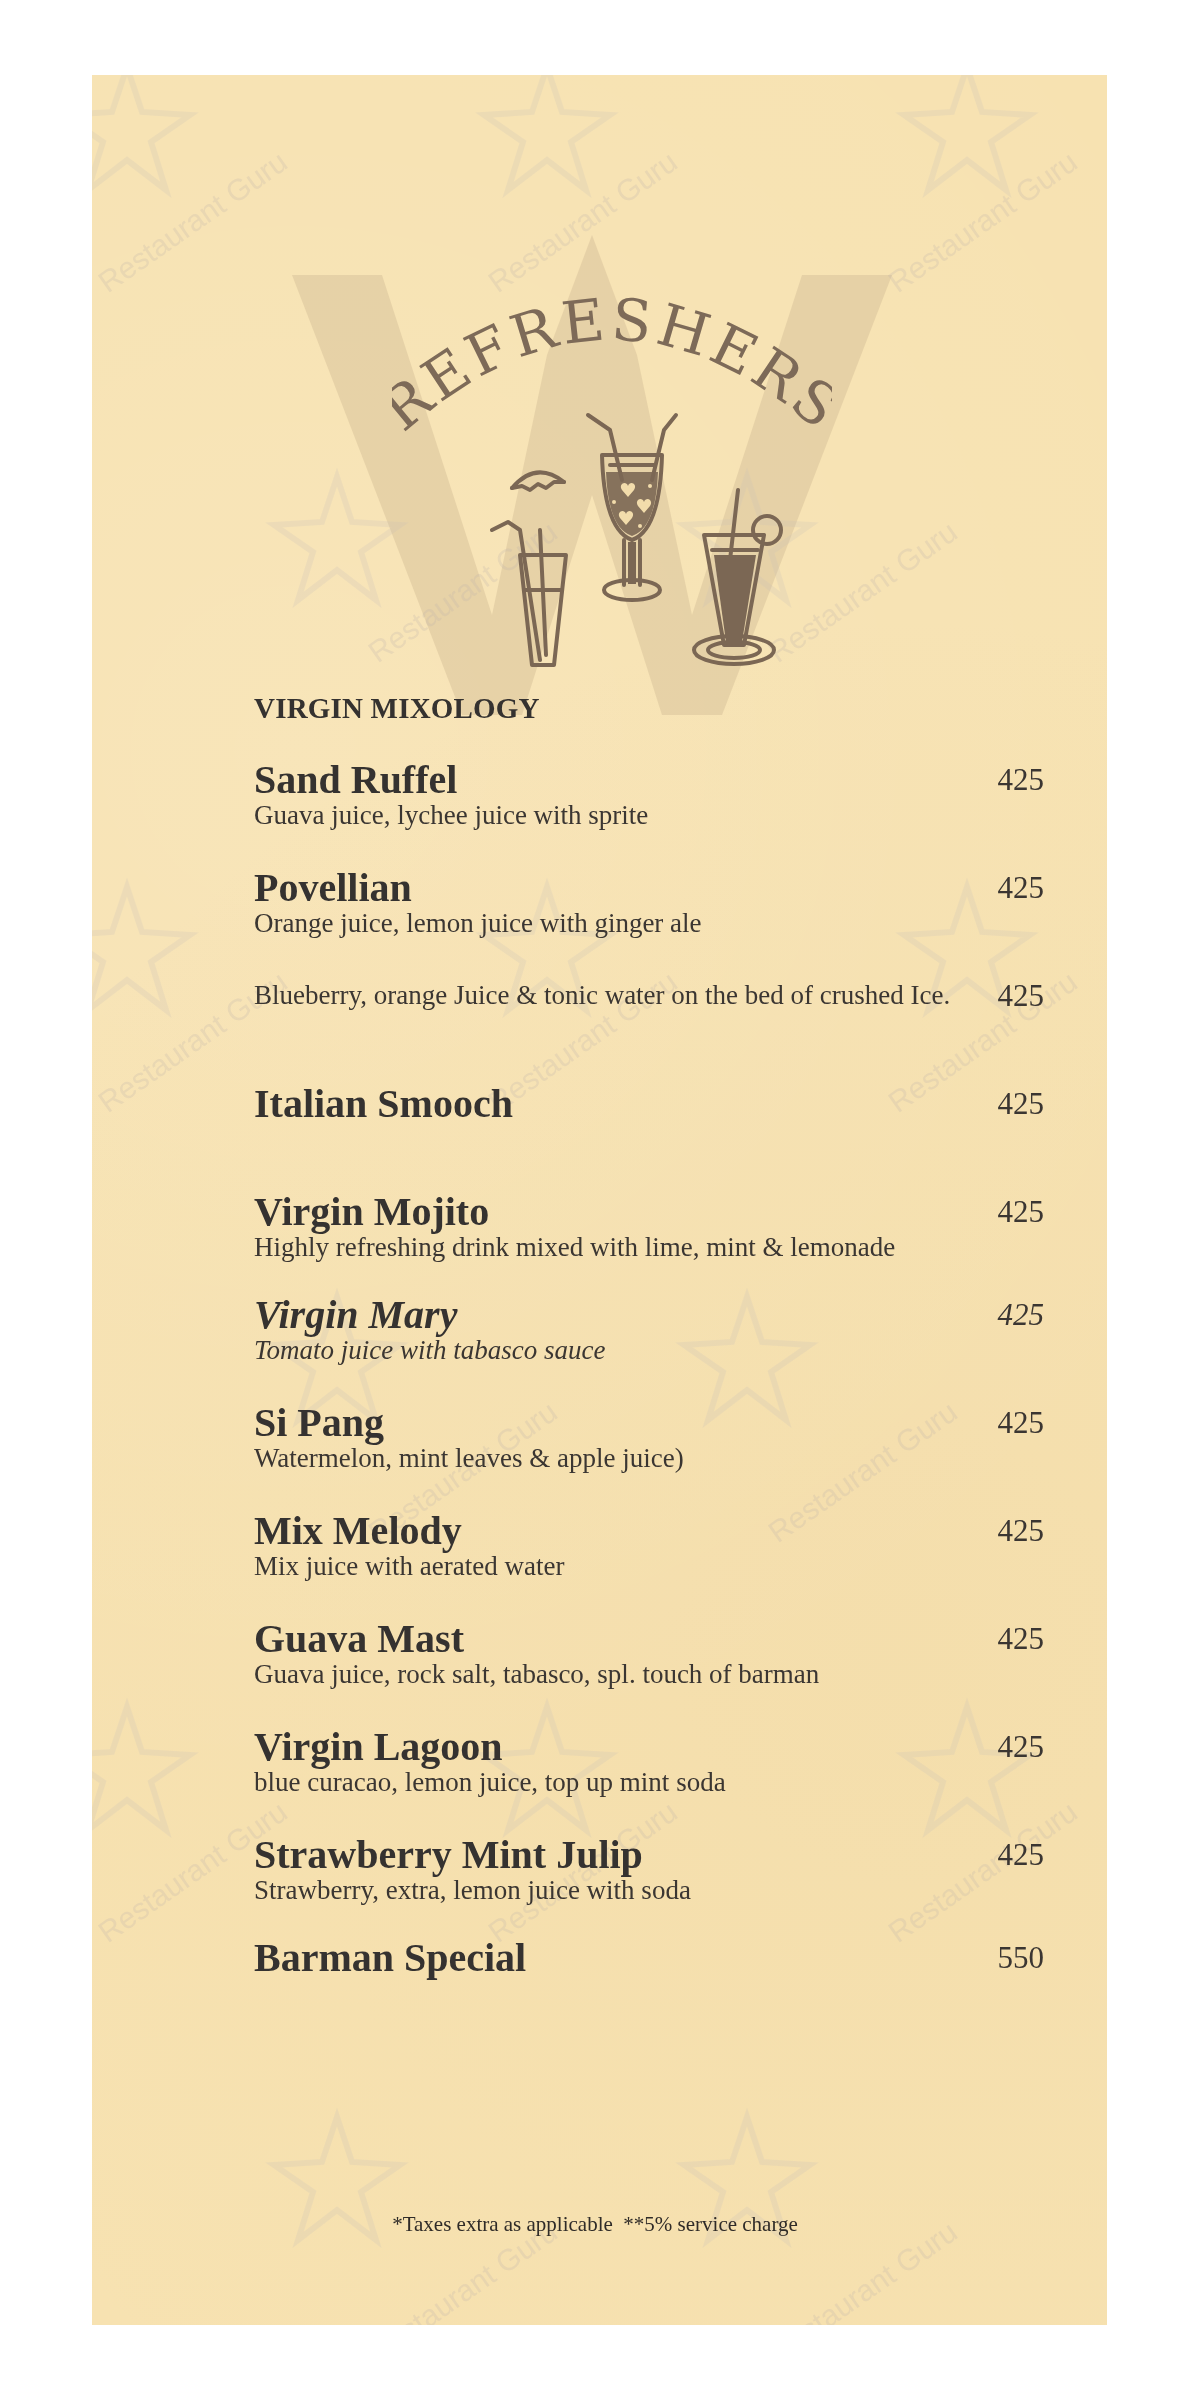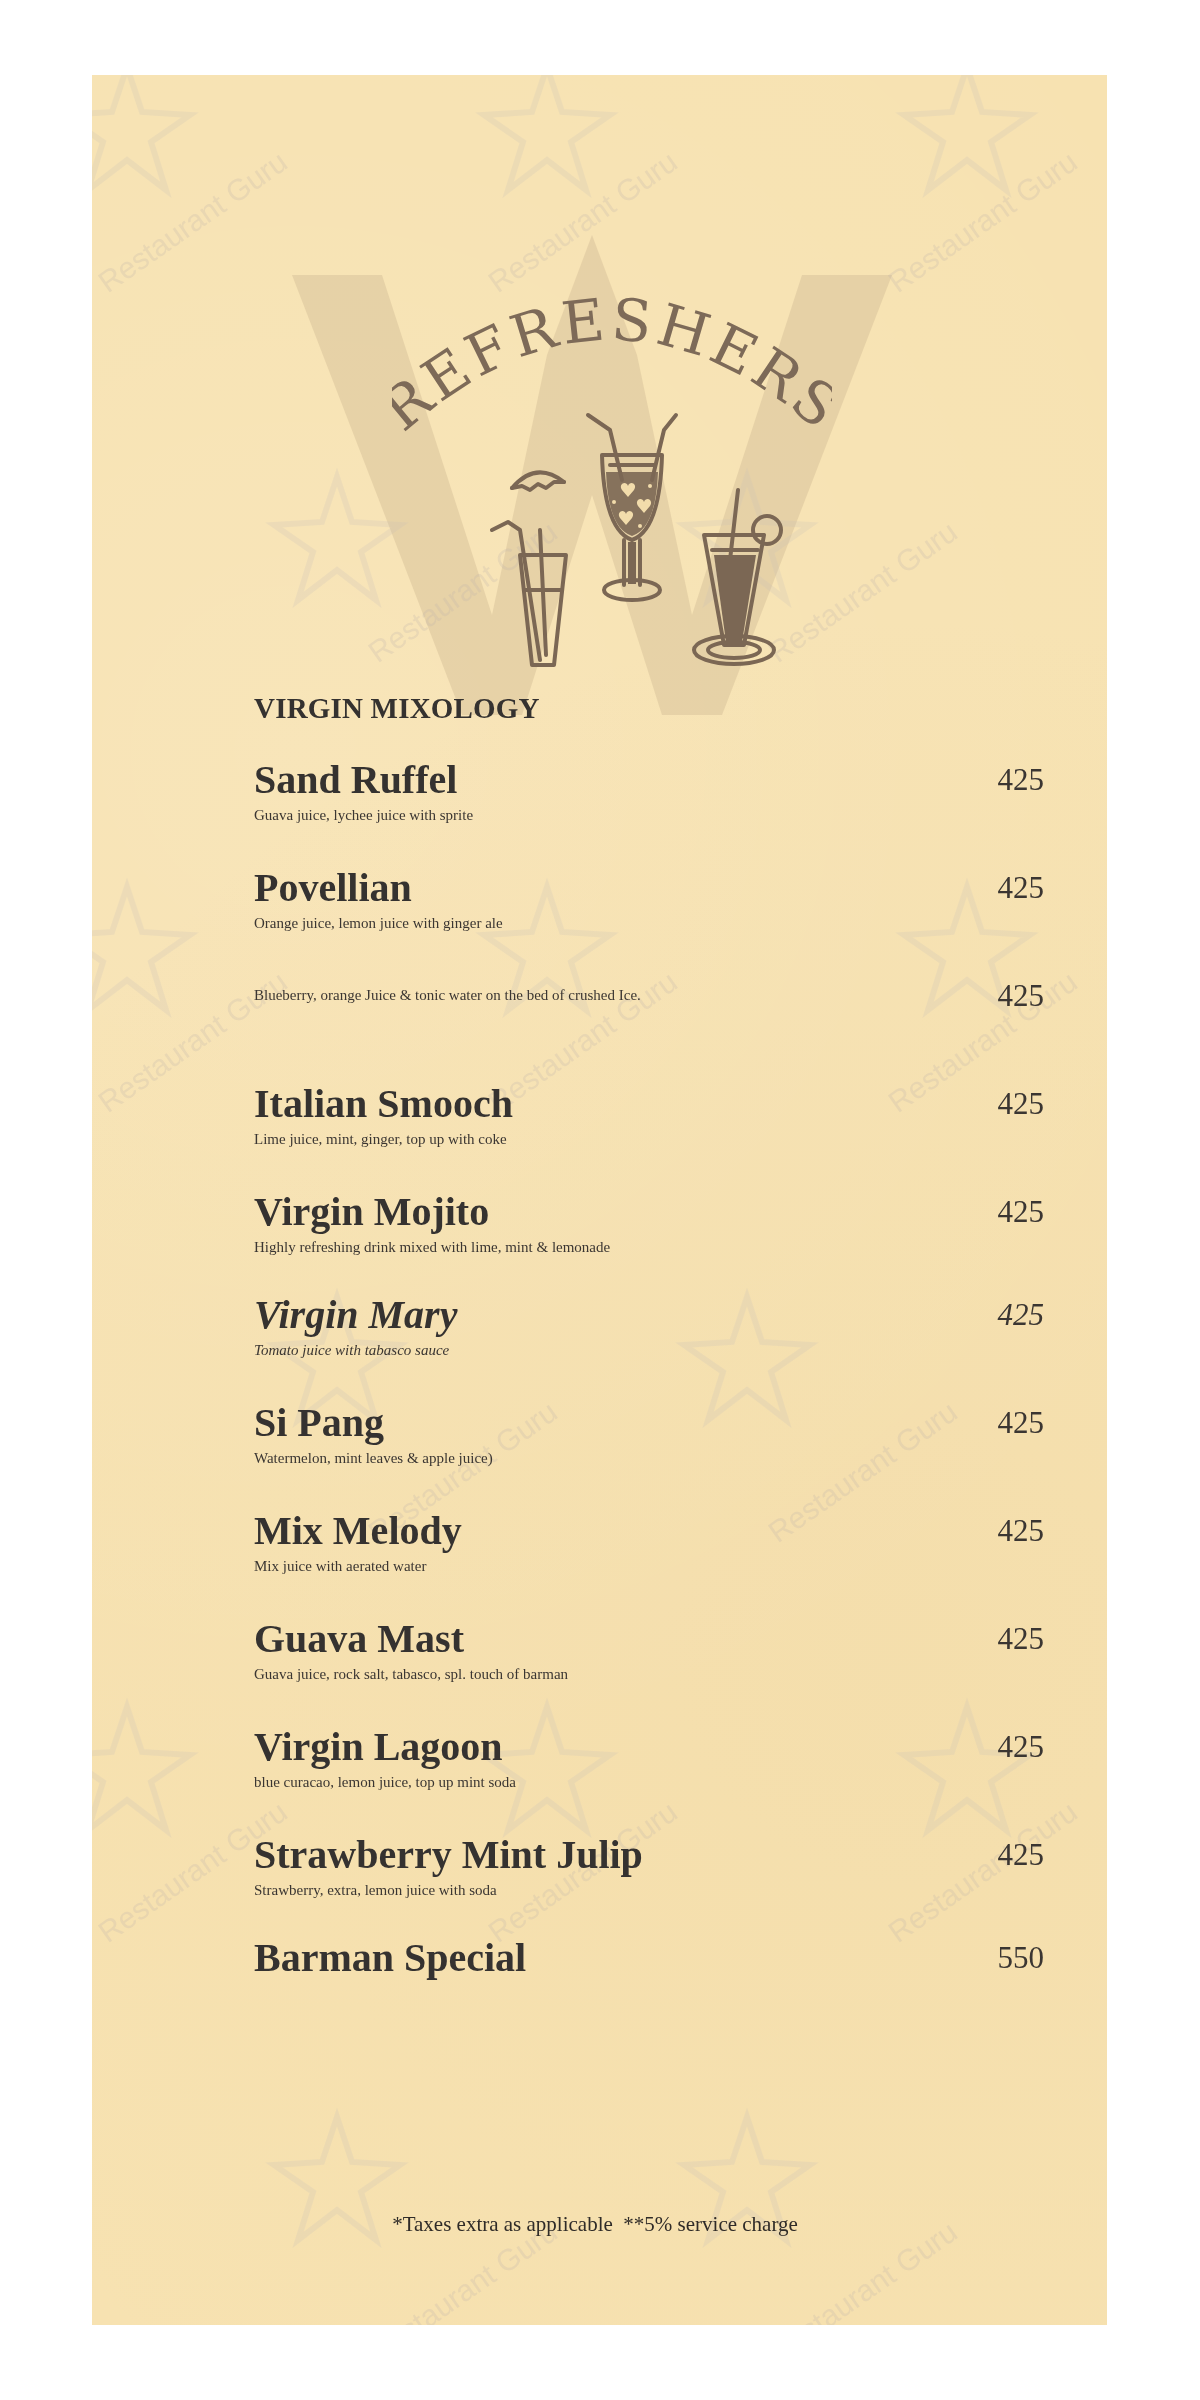--- a/index.html
+++ b/index.html
@@ -35,21 +35,21 @@
       font-family: "Liberation Serif", serif; font-weight: bold;
       font-size: 29px; color: #353230; letter-spacing: 0.2px;
     }
     .item { position: absolute; left: 162px; width: 790px; }
     .item-name {
       font-family: "Liberation Serif", serif; font-weight: bold;
       font-size: 40px; color: #353230; line-height: 36px; white-space: nowrap;
     }
     .item-desc {
       font-family: "Liberation Serif", serif;
-      font-size: 15px; color: #3b3632; line-height: 26px; margin-top: 4px; white-space: nowrap;
+      font-size: 27px; color: #3b3632; line-height: 26px; margin-top: 4px; white-space: nowrap;
     }
     .item-price {
       position: absolute; right: 0; top: 0;
       font-family: "Liberation Serif", serif;
       font-size: 31px; color: #3b3632; line-height: 36px;
     }
     .footnote {
       position: absolute; left: 0; width: 1006px; top: 2137px; text-align: center;
       font-family: "Liberation Serif", serif; font-size: 21px; color: #2f2b28;
       white-space: pre;
@@ -193,21 +193,20 @@
     <div class="item-name">Povellian</div>
     <div class="item-desc">Orange juice, lemon juice with ginger ale</div>
     <div class="item-price">425</div>
   </div>
   <div class="item" style="top:903px;">
     <div class="item-desc">Blueberry, orange Juice &amp; tonic water on the bed of crushed Ice.</div>
     <div class="item-price">425</div>
   </div>
   <div class="item" style="top:1011px;">
     <div class="item-name">Italian Smooch</div>
-    <div class="item-desc">Lime juice, mint, ginger, top up with coke</div>
     <div class="item-price">425</div>
   </div>
   <div class="item" style="top:1119px;">
     <div class="item-name">Virgin Mojito</div>
     <div class="item-desc">Highly refreshing drink mixed with lime, mint &amp; lemonade</div>
     <div class="item-price">425</div>
   </div>
   <div class="item" style="top:1222px;font-style:italic;">
     <div class="item-name">Virgin Mary</div>
     <div class="item-desc">Tomato juice with tabasco sauce</div>

